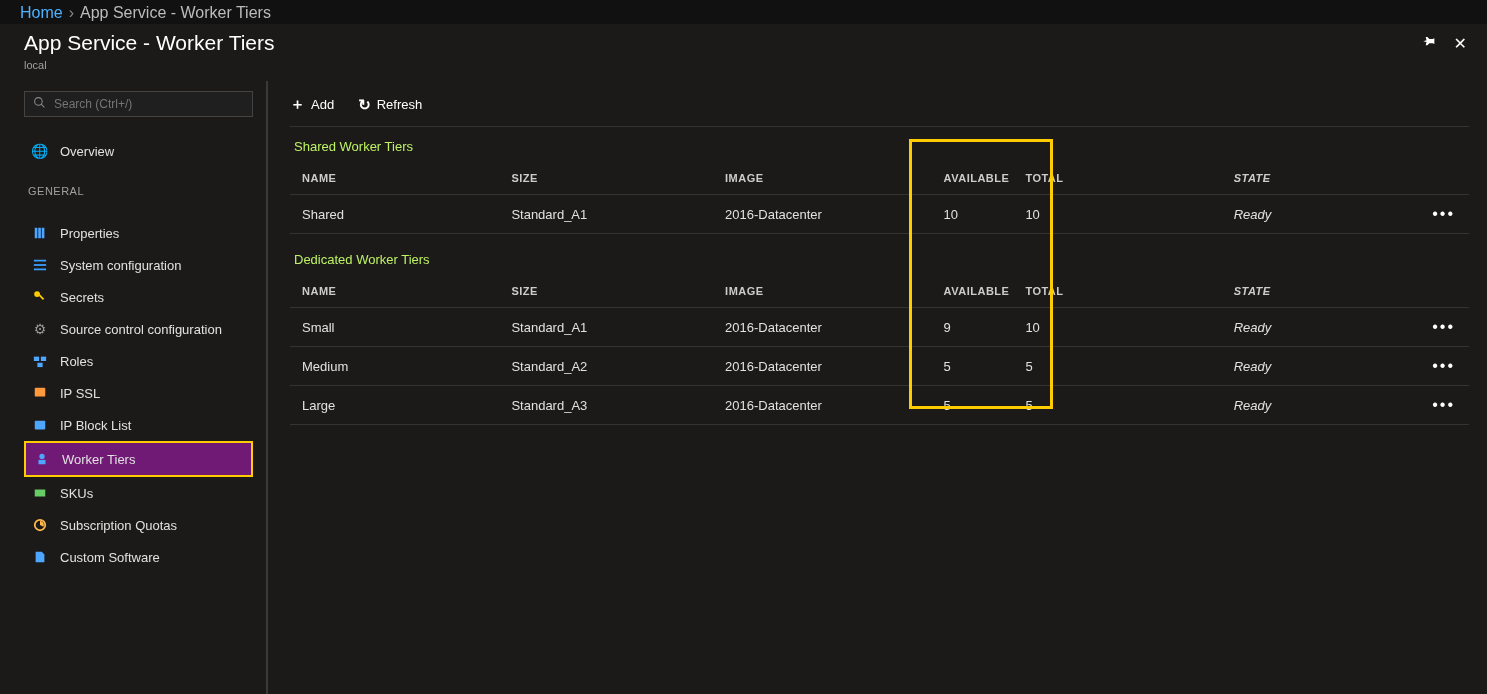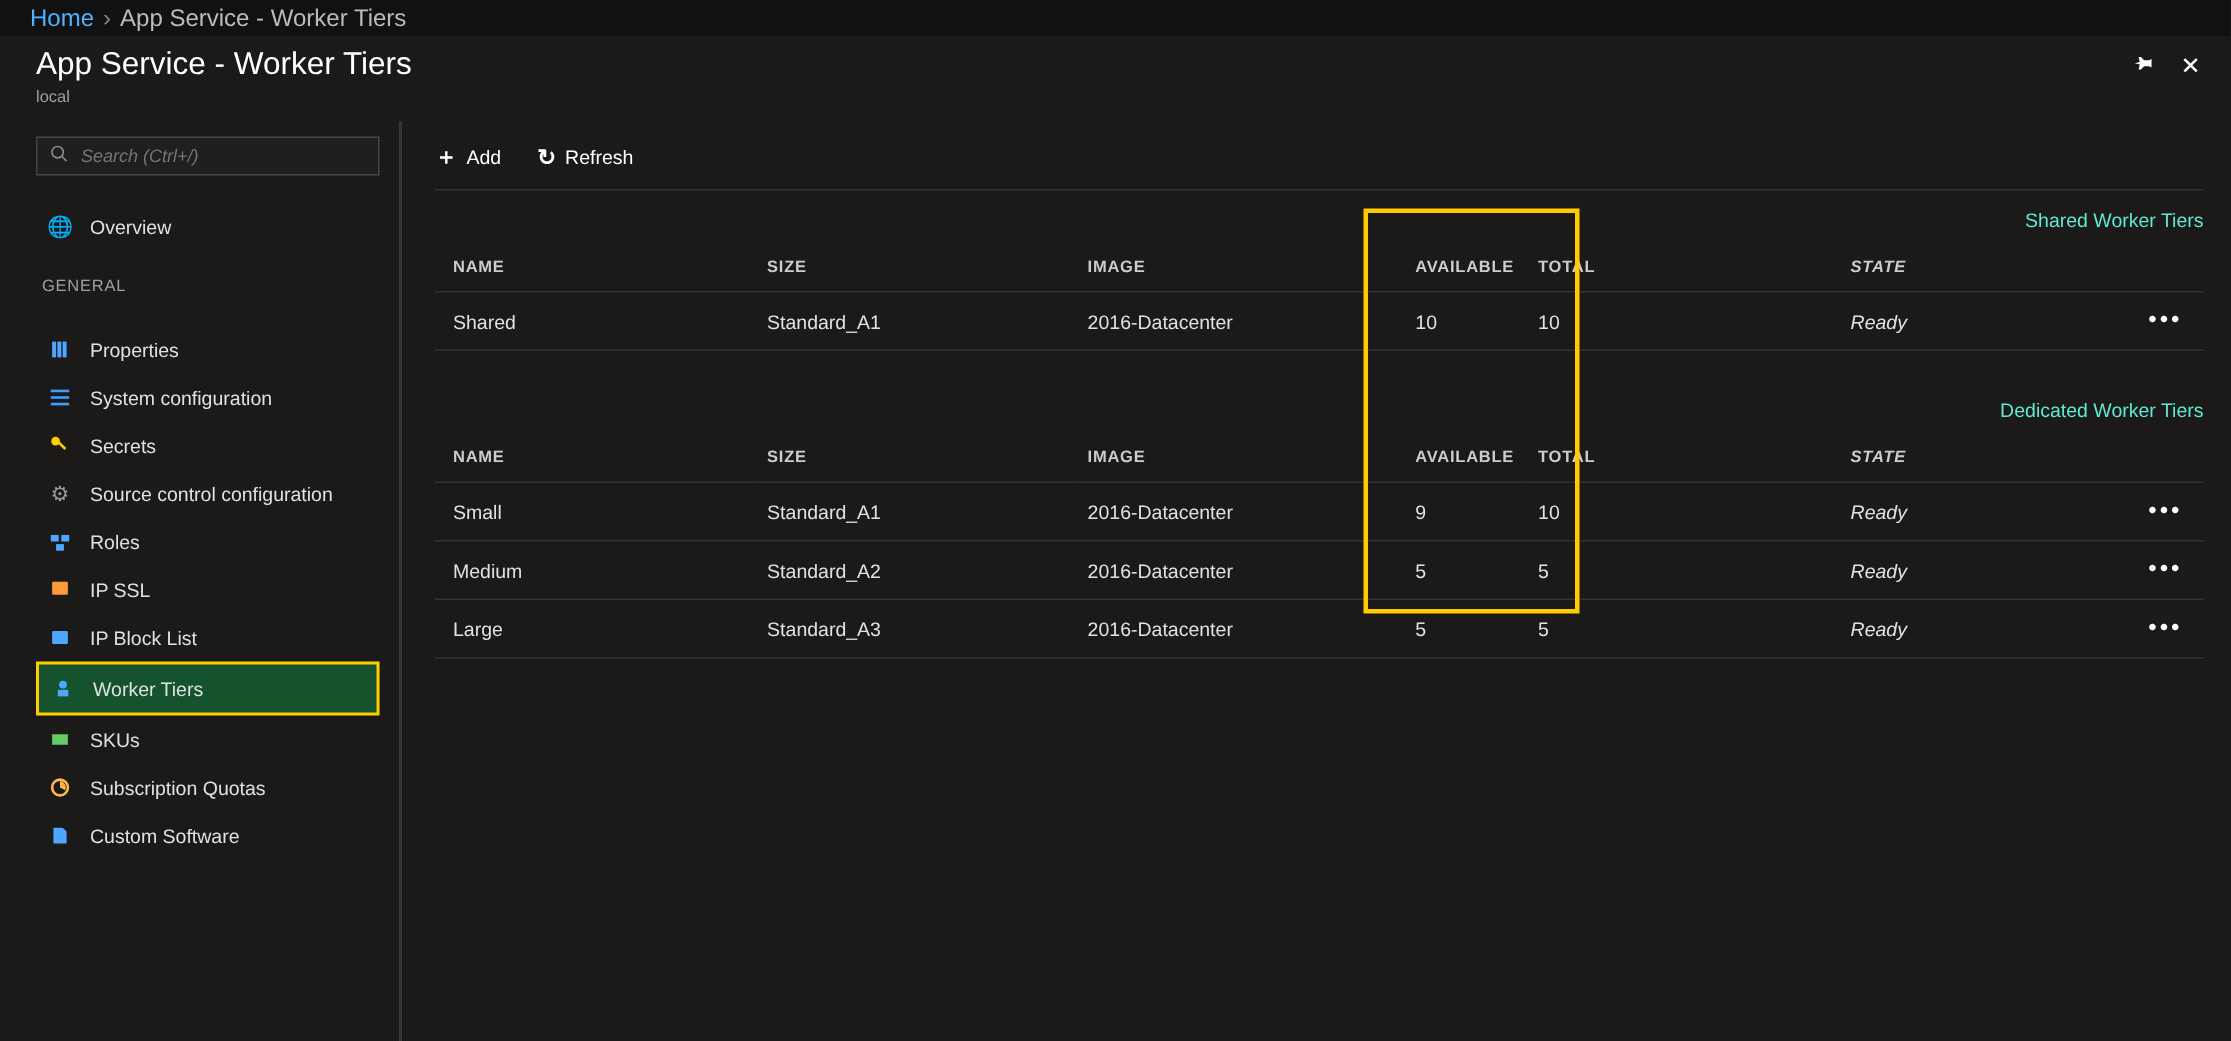--- a/index.html
+++ b/index.html
@@ -73,37 +73,36 @@
     background:#1f1f1f;
     padding:4px 8px;
     gap:8px;
     margin-bottom:18px;
   }
   .search-box input{
     background:transparent;
     border:none;
     outline:none;
     color:#a3a3a3;
-    font-style:italic;
     font-size:12px;
     width:100%;
   }
   .search-icon{ color:#888; font-size:13px; }
 
   .nav-item{
     display:flex;
     align-items:center;
     gap:12px;
     padding:8px 8px;
     cursor:pointer;
     color:#e1e1e1;
     font-size:13px;
   }
   .nav-item.selected{
-    background:#14532d;
+    background:#701a75;
     border:2px solid #ffcc00;
   }
   .nav-icon{
     width:16px; height:16px;
     display:inline-flex; align-items:center; justify-content:center;
     font-size:14px;
   }
   .section-label{
     font-size:11px;
     color:#a0a0a0;
@@ -131,28 +130,27 @@
     align-items:center;
     gap:6px;
     cursor:pointer;
     color:#fff;
     font-size:13px;
   }
   .tool-btn .ic{ font-size:15px; font-weight:bold; }
 
   .group-title{
     font-size:13px;
-    color:#5eead4;
+    color:#bef264;
     margin:6px 0 8px 4px;
-    text-align:right;
   }
   table{
     width:100%;
     border-collapse:collapse;
-    margin-bottom:32px;
+    margin-bottom:18px;
     position:relative;
   }
   th{
     text-align:left;
     font-size:11px;
     letter-spacing:0.5px;
     color:#ccc;
     padding:10px 8px;
     border-bottom:1px solid #333;
     font-weight:600;

